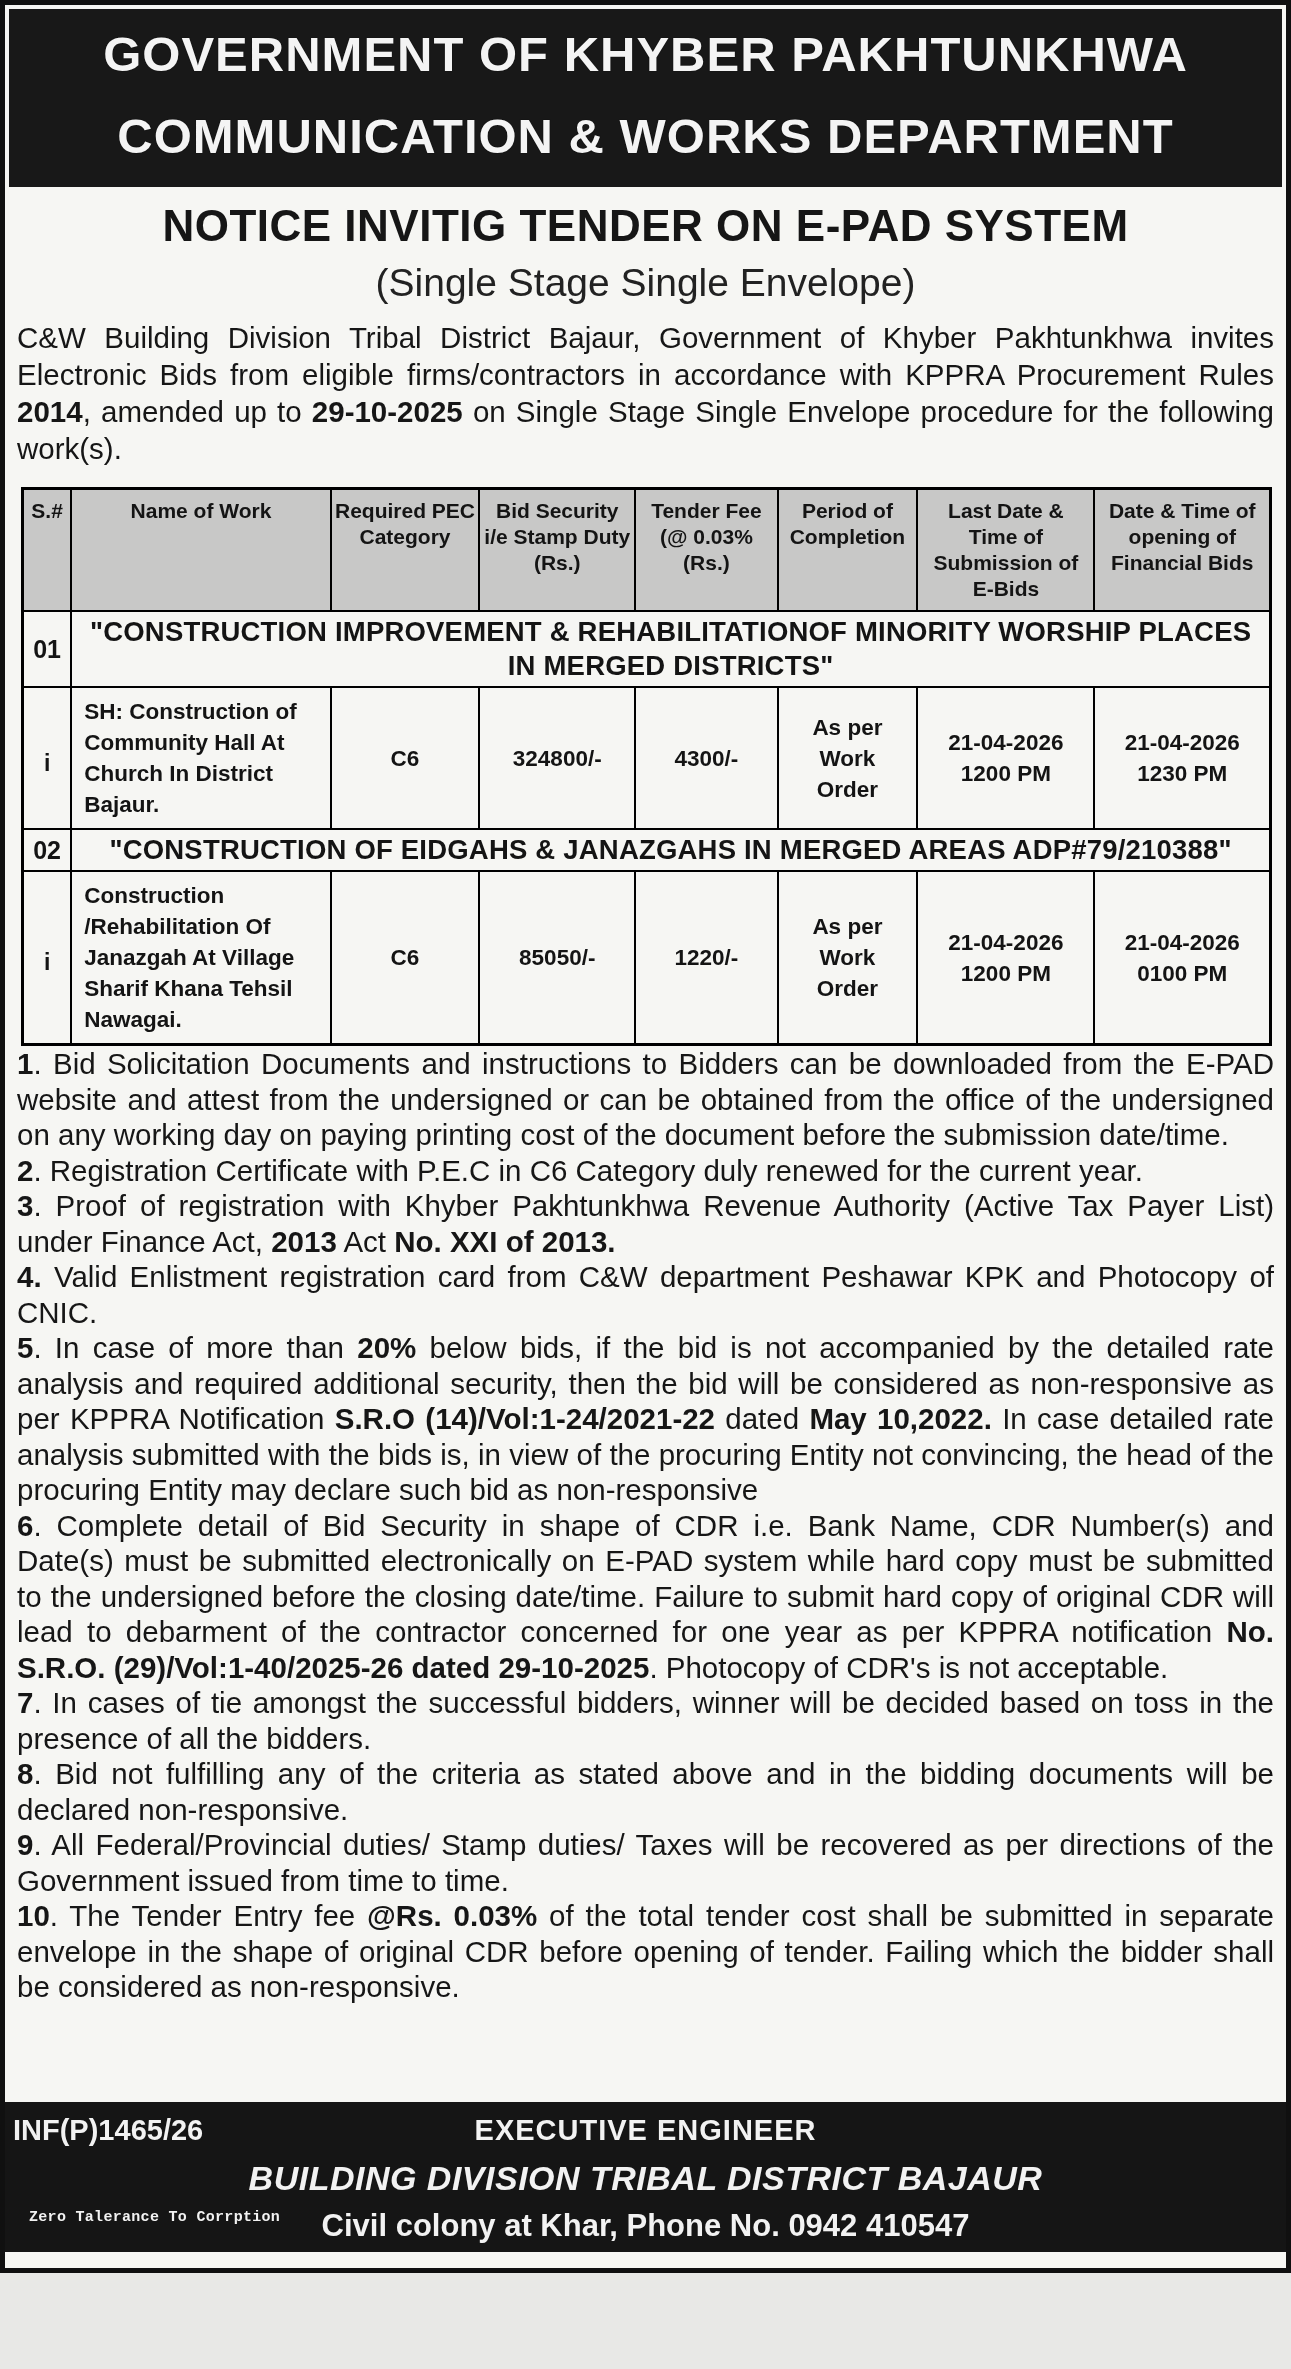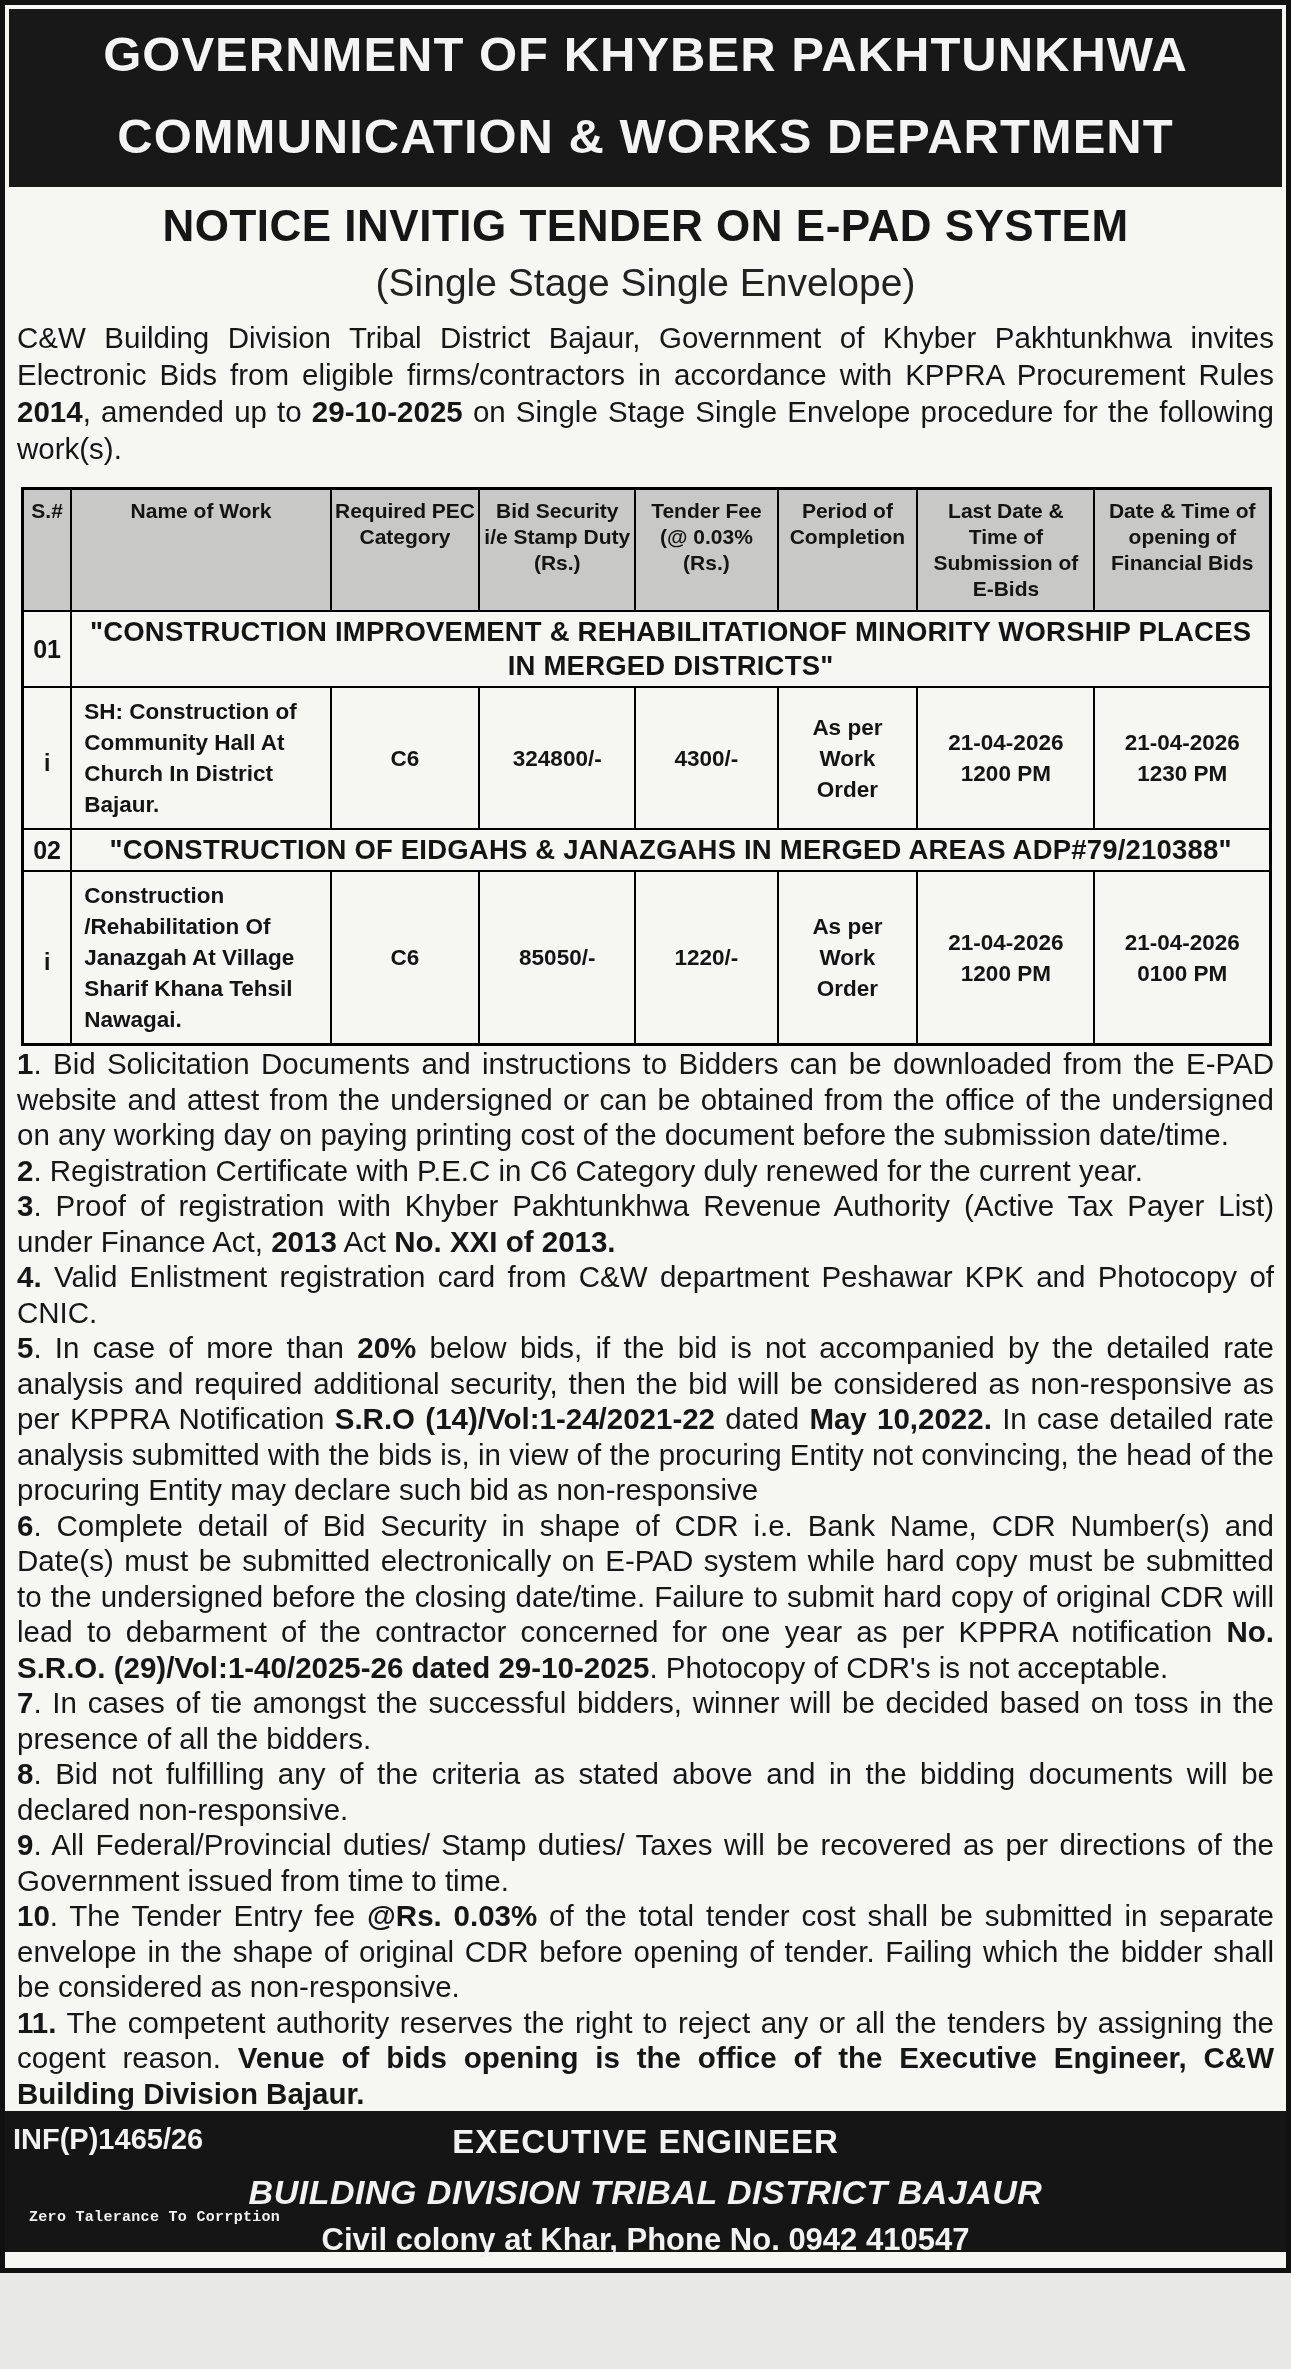--- a/index.html
+++ b/index.html
@@ -150,21 +150,21 @@
     padding: 12px 0 8px 0;
     min-height: 134px;
   }
   .footer .inf {
     position: absolute;
     left: 8px;
     top: 12px;
     font-size: 29px;
     font-weight: 700;
   }
-  .footer .f-line1 { font-size: 33px; font-weight: 700; letter-spacing: 1px; text-align: center; }
+  .footer .f-line1 { font-size: 29px; font-weight: 700; letter-spacing: 1px; text-align: center; }
   .footer .f-line2 { font-size: 34px; font-weight: 700; letter-spacing: 0.5px; margin-top: 12px; font-style: italic; }
   .footer .f-line3 { font-size: 31px; font-weight: 700; margin-top: 10px; }
   .footer .slogan {
     position: absolute;
     left: 24px;
     bottom: 26px;
     font-size: 15px;
     font-weight: 700;
     letter-spacing: 0.3px;
     font-family: Liberation Mono, monospace;
@@ -257,21 +257,20 @@
     <p><span class="b">1</span><span>. Bid Solicitation Documents and instructions to Bidders can be downloaded from the E-PAD website and attest from the undersigned or can be obtained from the office of the undersigned on any working day on paying printing cost of the document before the submission date/time.</span></p>
     <p><span class="b">2</span><span>. Registration Certificate with P.E.C in C6 Category duly renewed for the current year.</span></p>
     <p><span class="b">3</span><span>. Proof of registration with Khyber Pakhtunkhwa Revenue Authority (Active Tax Payer List) under Finance Act, </span><span class="b">2013</span><span> Act </span><span class="b">No. XXI of 2013.</span></p>
     <p><span class="b">4.</span><span> Valid Enlistment registration card from C&amp;W department Peshawar KPK and Photocopy of CNIC.</span></p>
     <p><span class="b">5</span><span>. In case of more than </span><span class="b">20%</span><span> below bids, if the bid is not accompanied by the detailed rate analysis and required additional security, then the bid will be considered as non-responsive as per KPPRA Notification </span><span class="b">S.R.O (14)/Vol:1-24/2021-22</span><span> dated </span><span class="b">May 10,2022.</span><span> In case detailed rate analysis submitted with the bids is, in view of the procuring Entity not convincing, the head of the procuring Entity may declare such bid as non-responsive</span></p>
     <p><span class="b">6</span><span>. Complete detail of Bid Security in shape of CDR i.e. Bank Name, CDR Number(s) and Date(s) must be submitted electronically on E-PAD system while hard copy must be submitted to the undersigned before the closing date/time. Failure to submit hard copy of original CDR will lead to debarment of the contractor concerned for one year as per KPPRA notification </span><span class="b">No. S.R.O. (29)/Vol:1-40/2025-26 dated 29-10-2025</span><span>. Photocopy of CDR's is not acceptable.</span></p>
     <p><span class="b">7</span><span>. In cases of tie amongst the successful bidders, winner will be decided based on toss in the presence of all the bidders.</span></p>
     <p><span class="b">8</span><span>. Bid not fulfilling any of the criteria as stated above and in the bidding documents will be declared non-responsive.</span></p>
     <p><span class="b">9</span><span>. All Federal/Provincial duties/ Stamp duties/ Taxes will be recovered as per directions of the Government issued from time to time.</span></p>
     <p><span class="b">10</span><span>. The Tender Entry fee </span><span class="b">@Rs. 0.03%</span><span> of the total tender cost shall be submitted in separate envelope in the shape of original CDR before opening of tender. Failing which the bidder shall be considered as non-responsive.</span></p>
-    <p><span class="b">11.</span><span> The competent authority reserves the right to reject any or all the tenders by assigning the cogent reason. </span><span class="b">Venue of bids opening is the office of the Executive Engineer, C&amp;W Building Division Bajaur.</span></p>
   </div>
 
   <div class="footer">
     <div class="inf">INF(P)1465/26</div>
     <div class="f-line1">EXECUTIVE ENGINEER</div>
     <div class="f-line2">BUILDING DIVISION TRIBAL DISTRICT BAJAUR</div>
     <div class="f-line3">Civil colony at Khar, Phone No. 0942 410547</div>
     <div class="slogan">Zero Talerance To Corrption</div>
   </div>
 

